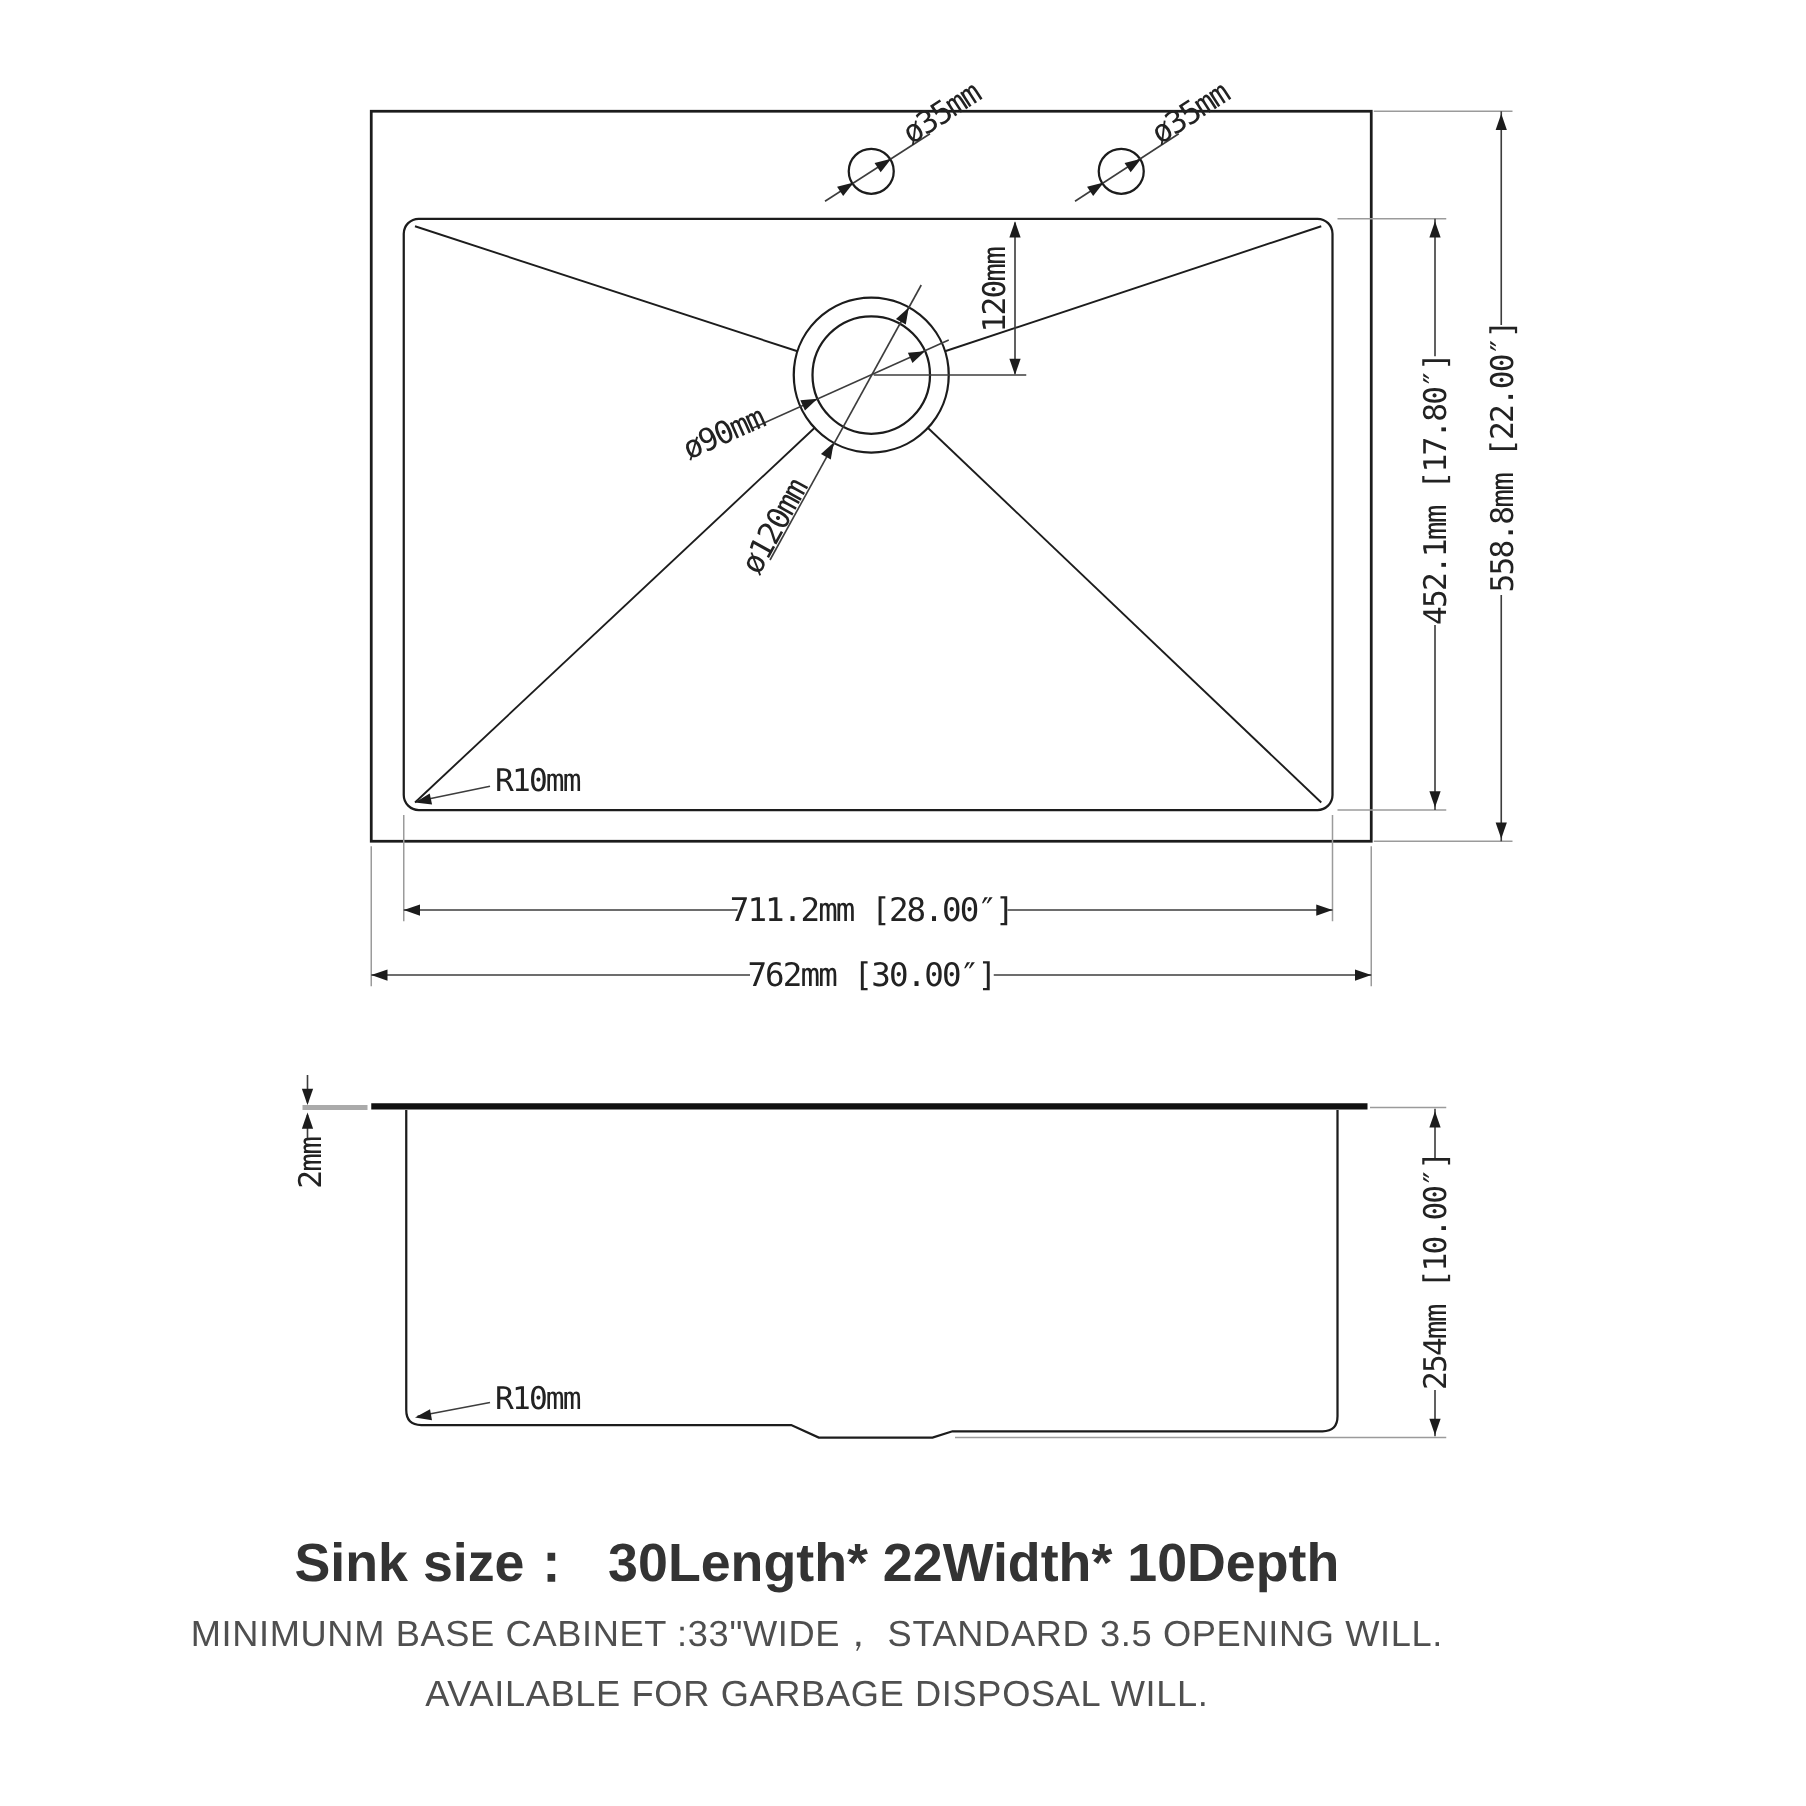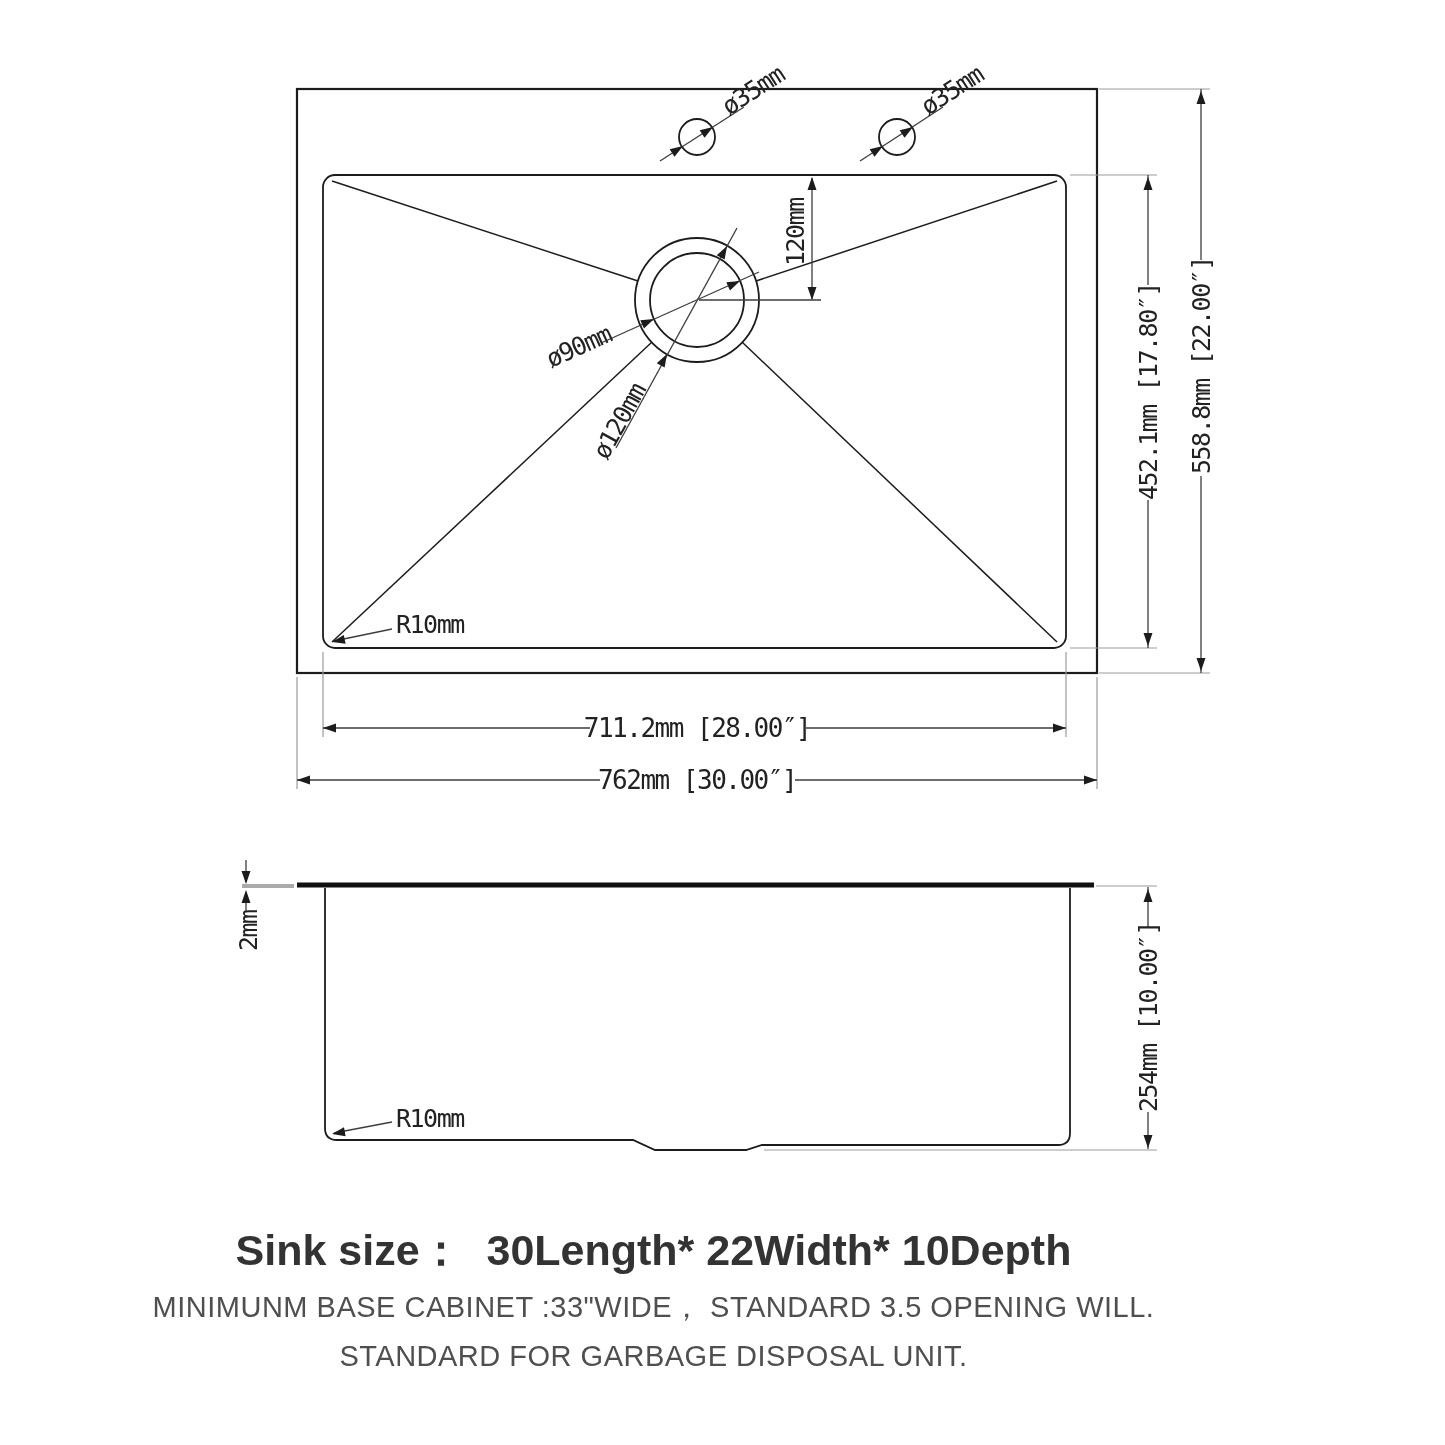--- a/index.html
+++ b/index.html
@@ -158,13 +158,13 @@
     <g>
       <line class="dl" x1="392" y1="1122" x2="334" y2="1133"></line>
       <path class="ah" d="M0 0 L-13 4.5 L-13 -4.5 Z" transform="translate(332,1134) rotate(170)"></path>
       <text class="dim" x="396" y="1127">R10mm</text>
     </g>
   </g>
 </svg>
 
 <div id="title" class="caption">Sink size：  30Length* 22Width* 10Depth</div>
 <div id="note1" class="caption note">MINIMUNM BASE CABINET :33"WIDE， STANDARD 3.5 OPENING WILL.</div>
-<div id="note2" class="caption note">STANDARD FOR GARBAGE DISPOSAL UNIT.</div>
+<div id="note2" class="caption note">AVAILABLE FOR GARBAGE DISPOSAL WILL.</div>
 
 </body></html>

